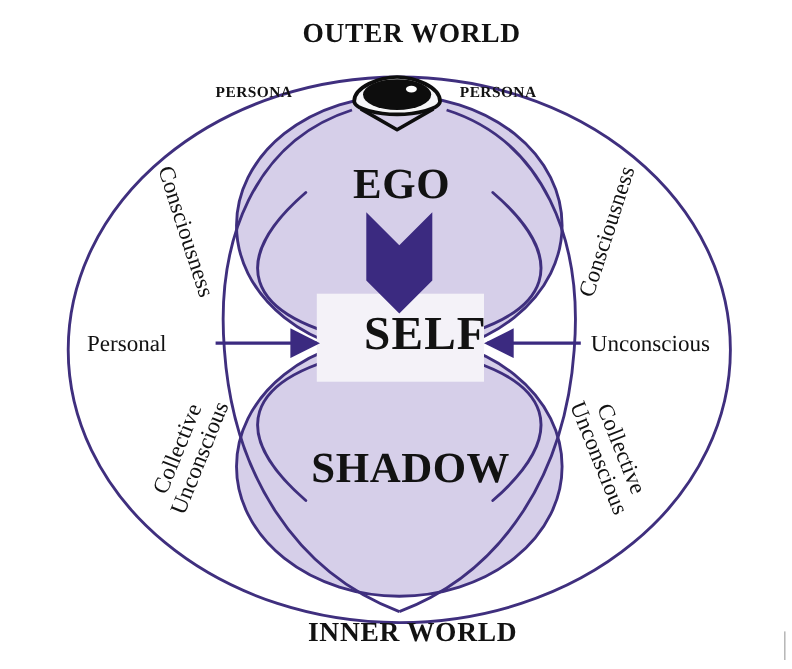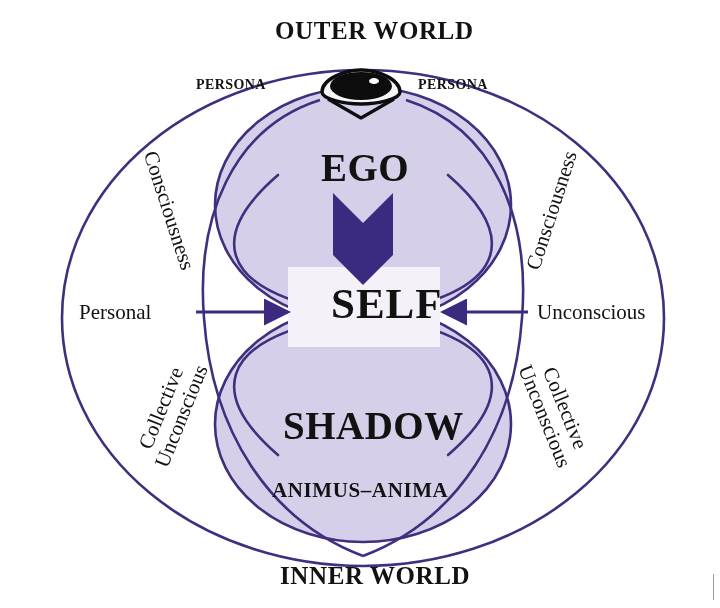--- a/index.html
+++ b/index.html
@@ -146,21 +146,20 @@
   <div class="lbl persona" style="left:196px; top:78px;">PERSONA</div>
 
   <div class="lbl persona" style="left:418px; top:78px;">PERSONA</div>
 
   <div class="lbl big-term" style="left:321px; top:148px;">EGO</div>
 
   <div class="lbl self-term" style="left:303px; top:282px;">SELF</div>
 
   <div class="lbl big-term" style="left:283px; top:406px;">SHADOW</div>
 
-  <div class="lbl animus" style="left:272px; top:480px;">ANIMUS–ANIMA</div>
 
   <div class="lbl side-flat" style="left:79px; top:302px;">Personal</div>
 
   <div class="lbl side-flat" style="left:537px; top:302px;">Unconscious</div>
 
   <div class="lbl rot-term" style="left:107px; top:200px; transform: rotate(72deg);">Consciousness</div>
 
   <div class="lbl rot-term" style="left:490px; top:200px; transform: rotate(-72deg);">Consciousness</div>
 
   <div class="rot-stack" style="left:106px; top:390px; width:130px; transform: rotate(-68deg);">

